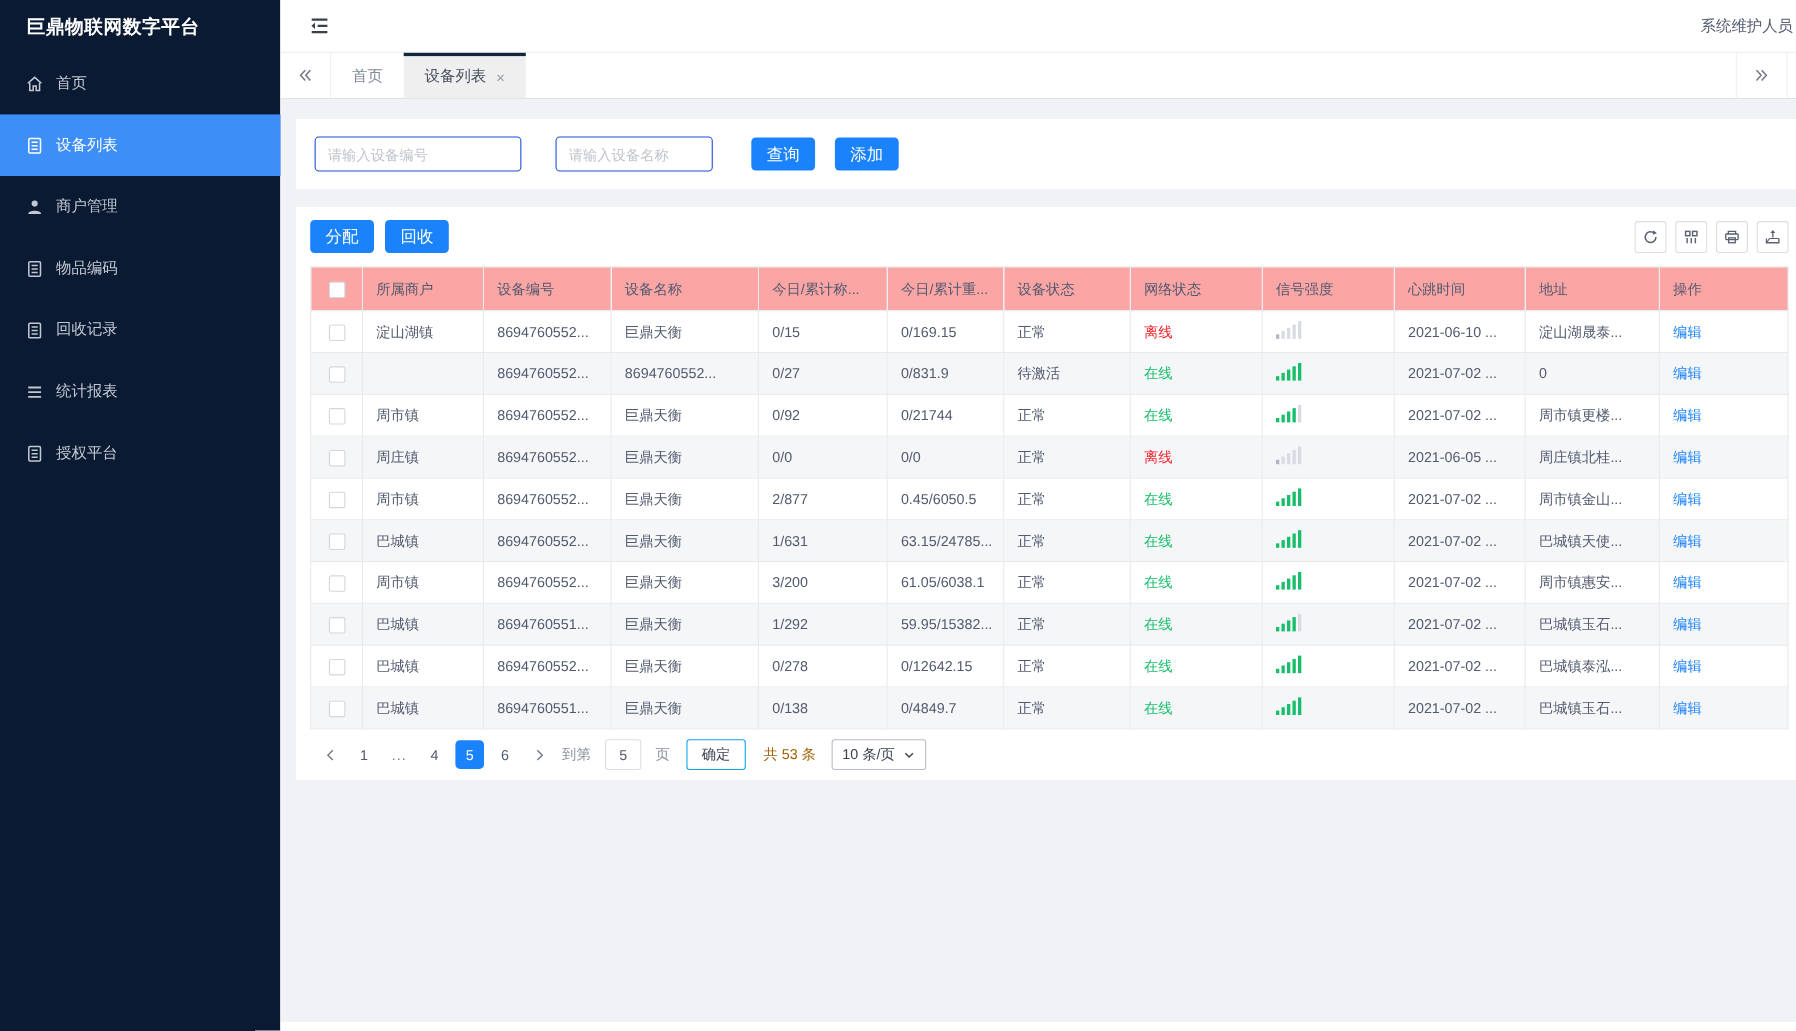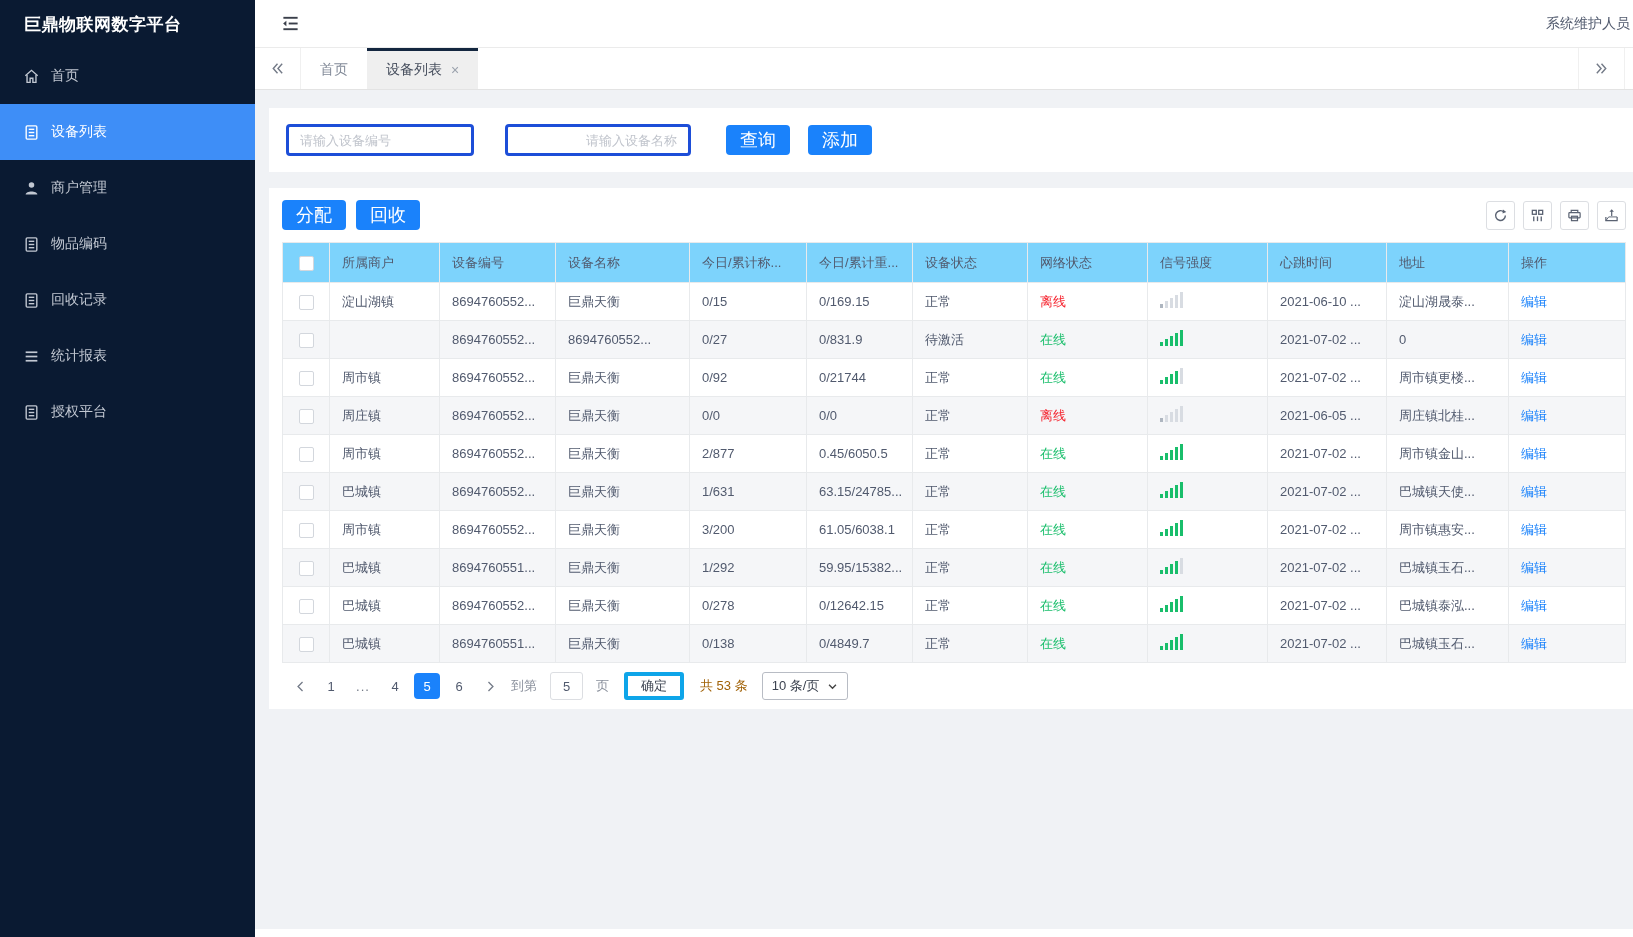--- a/index.html
+++ b/index.html
@@ -42,44 +42,44 @@
   .tab.active { background:#efefef; color:#474f5e; border-top:3px solid #13263f; }
   .tab .tab-close { color:#9aa1ac; font-size:14px; line-height:1; }
   .tabbar-spacer { flex:1; }
 
   
   .content { flex:1; background:#f0f2f5; padding:18px 31px 0 14px; overflow:hidden; }
   .bottom-strip { height:8px; background:#fff; flex:none; }
 
   .search-panel { background:#fff; height:64px; display:flex; align-items:center;
     padding:0 17px; gap:14px; }
-  .text-input { width:188px; height:32px; border:3px solid #1d4ed8; border-radius:4px;
+  .text-input { width:188px; height:32px; border:1px solid #1d4ed8; border-radius:4px;
     padding:12px 11px; font-size:13px; color:#515a6e; outline:none;
     font-family:"Liberation Sans","DejaVu Sans",sans-serif; }
   .text-input::placeholder { color:#c0c4cc; }
-  .text-input.second { width:186px; margin-left:17px;text-align:right; }
+  .text-input.second { width:143px; margin-left:17px; }
   .btn-primary { height:30px; padding:0 14px; background:var(--primary,#1a82fb); color:#fff;
-    border:none; border-radius:4px; font-size:18px; cursor:pointer; margin-left:4px;
+    border:none; border-radius:4px; font-size:15px; cursor:pointer; margin-left:4px;
     font-family:"Liberation Sans","DejaVu Sans",sans-serif; }
   .btn-primary.query { margin-left:21px; }
 
   .table-panel { background:#fff; margin-top:16px; padding:12px 13px 0 13px; }
   .panel-toolbar { display:flex; align-items:center; margin-bottom:12px; }
   .panel-toolbar .btn-primary { margin-left:0; margin-right:10px; }
   .toolbar-spacer { flex:1; }
   .icon-btn { width:29px; height:29px; border:1px solid #dcdee2; border-radius:3px; background:#fff;
     display:inline-flex; align-items:center; justify-content:center; margin-left:8px;
     color:#5a6272; cursor:pointer; }
   .icon-btn svg { width:15px; height:15px; }
 
   table { border-collapse:collapse; table-layout:fixed; width:1343px; }
   th, td { border:1px solid #e8eaec; height:40px; padding:0 12px; text-align:left;
     font-weight:400; font-size:13px; color:#515a6e; overflow:hidden; white-space:nowrap; }
   td { height:38px; }
-  thead th { background:#7dd3fc; color:#515a6e; }
+  thead th { background:#fca5a5; color:#515a6e; }
   tbody tr:nth-child(even) td { background:#f5f6f8; }
   .cell-check { text-align:center; }
   .checkbox { display:inline-block; width:15px; height:15px; border:1px solid #d3d7dd;
     border-radius:2px; background:#fff; vertical-align:middle; cursor:pointer; }
   .net-online { color:var(--green,#19be6b); }
   .net-offline { color:var(--red,#f5222d); }
   .edit-link { color:var(--primary,#1a82fb); cursor:pointer; }
   .signal { display:inline-flex; align-items:flex-end; gap:2px; height:16px; }
   .signal i { display:inline-block; width:3px; background:#d8dce2; }
   .signal i.lit { background:var(--green,#19be6b); }
@@ -90,21 +90,21 @@
     color:#737a87; cursor:pointer; }
   .pg-arrow svg { width:13px; height:13px; }
   .pg-page { min-width:26px; height:26px; display:inline-flex; align-items:center; justify-content:center;
     border-radius:4px; cursor:pointer; color:#515a6e; padding:0 4px; }
   .pg-page.active { background:var(--primary,#1a82fb); color:#fff; }
   .pg-page.ellipsis { cursor:default; color:#737a87; letter-spacing:1px; }
   .pg-text { color:#8b919d; margin:0 3px;text-align:center; }
   .pg-goto { width:33px; height:28px; border:1px solid #dcdee2; border-radius:3px; text-align:center;
     font-size:13px; color:#515a6e; outline:none; margin:0 4px;
     font-family:"Liberation Sans","DejaVu Sans",sans-serif; }
-  .pg-confirm { height:28px; padding:0 13px; background:#fff; border:4px solid #0ea5e9;
+  .pg-confirm { height:28px; padding:0 13px; background:#fff; border:1px solid #0ea5e9;
     border-radius:3px; font-size:13px; color:#3c4350; cursor:pointer; margin:0 6px;
     font-family:"Liberation Sans","DejaVu Sans",sans-serif; }
   .pg-total { color:#a16207; margin:0 8px 0 4px; }
   .pg-size { height:28px; border:1px solid #b8bcc4; border-radius:3px; display:inline-flex;
     align-items:center; gap:8px; padding:0 9px; cursor:pointer; color:#3c4350; background:#fff; }
   .pg-size svg { width:11px; height:11px; color:#444; }
 </style>
 </head>
 <body>
 

